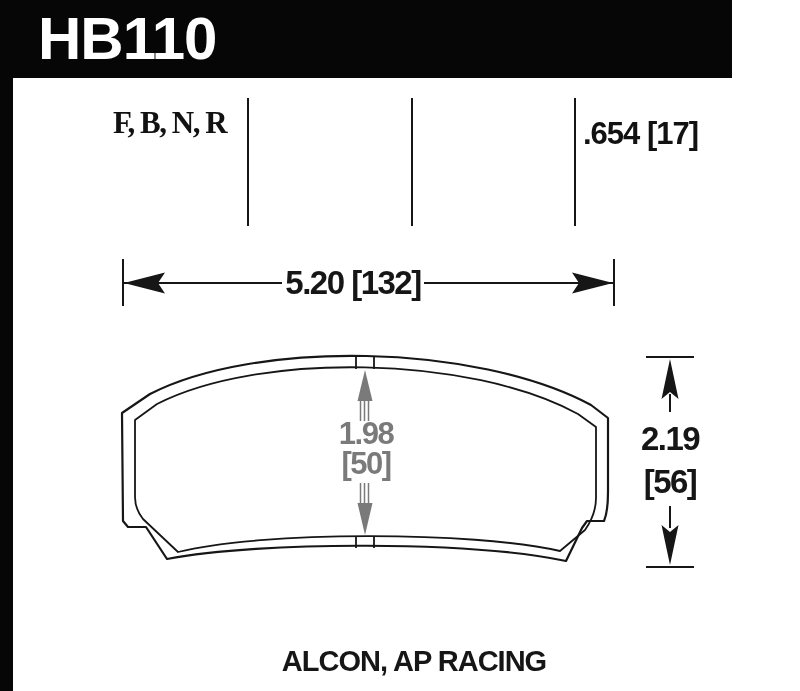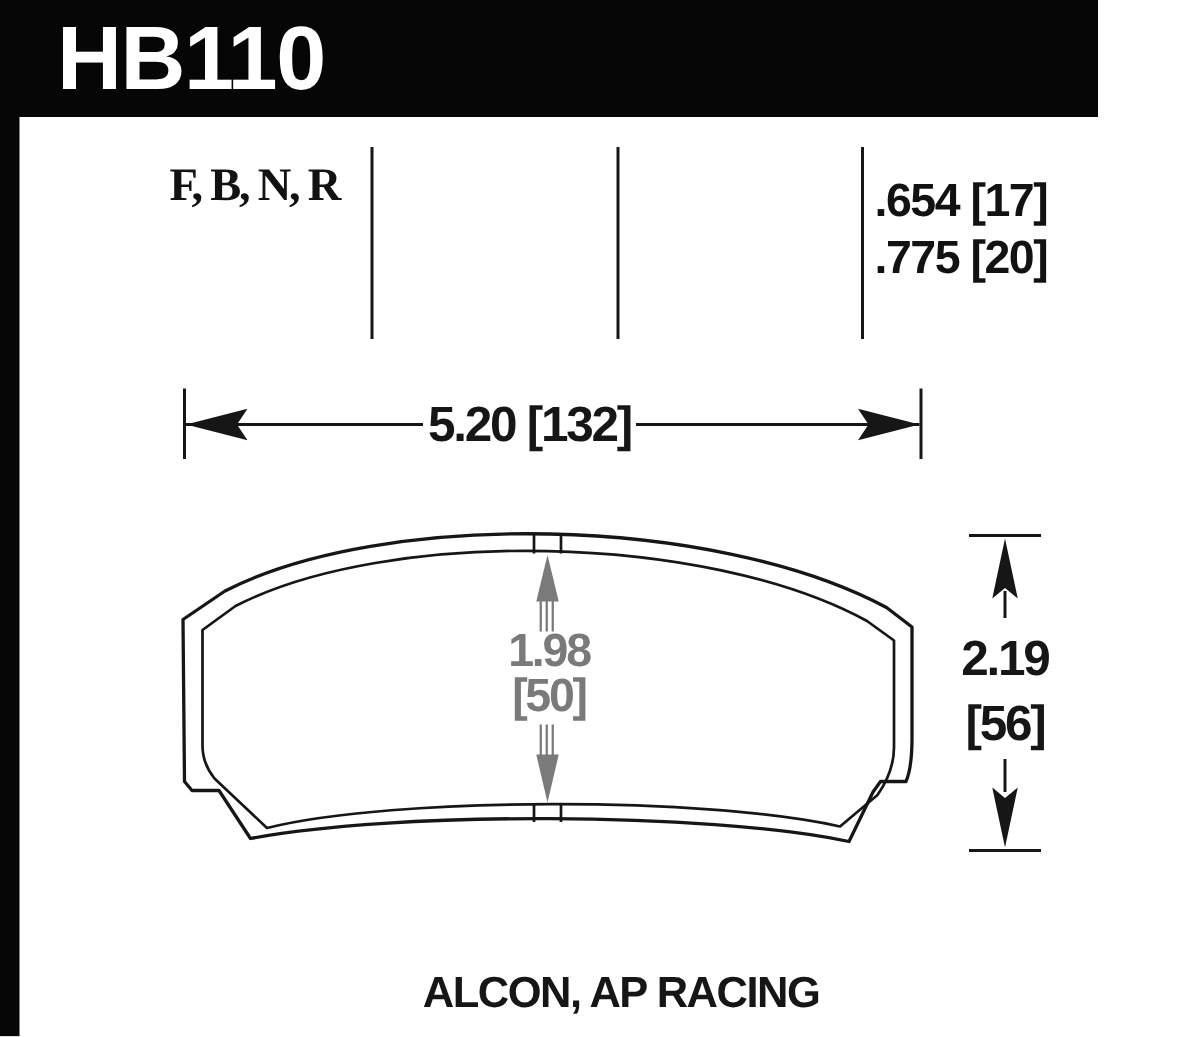--- a/index.html
+++ b/index.html
@@ -45,21 +45,20 @@
 
   <section>
     <div class="codes">
       <div>F, B, N, R</div>
     </div>
     <div class="sep sep1"></div>
     <div class="sep sep2"></div>
     <div class="sep sep3"></div>
     <div class="vals">
       <div>.654 [17]</div>
-      <div>.775 [20]</div>
     </div>
   </section>
 
   <svg class="drawing" width="800" height="691" viewBox="0 0 800 691">
 
     <g>
       <line class="ink" x1="123" y1="259" x2="123" y2="306"></line>
       <line class="ink" x1="614" y1="259" x2="614" y2="306"></line>
       <line class="ink" x1="124" y1="283" x2="282" y2="283"></line>
       <line class="ink" x1="424" y1="283" x2="613" y2="283"></line>

